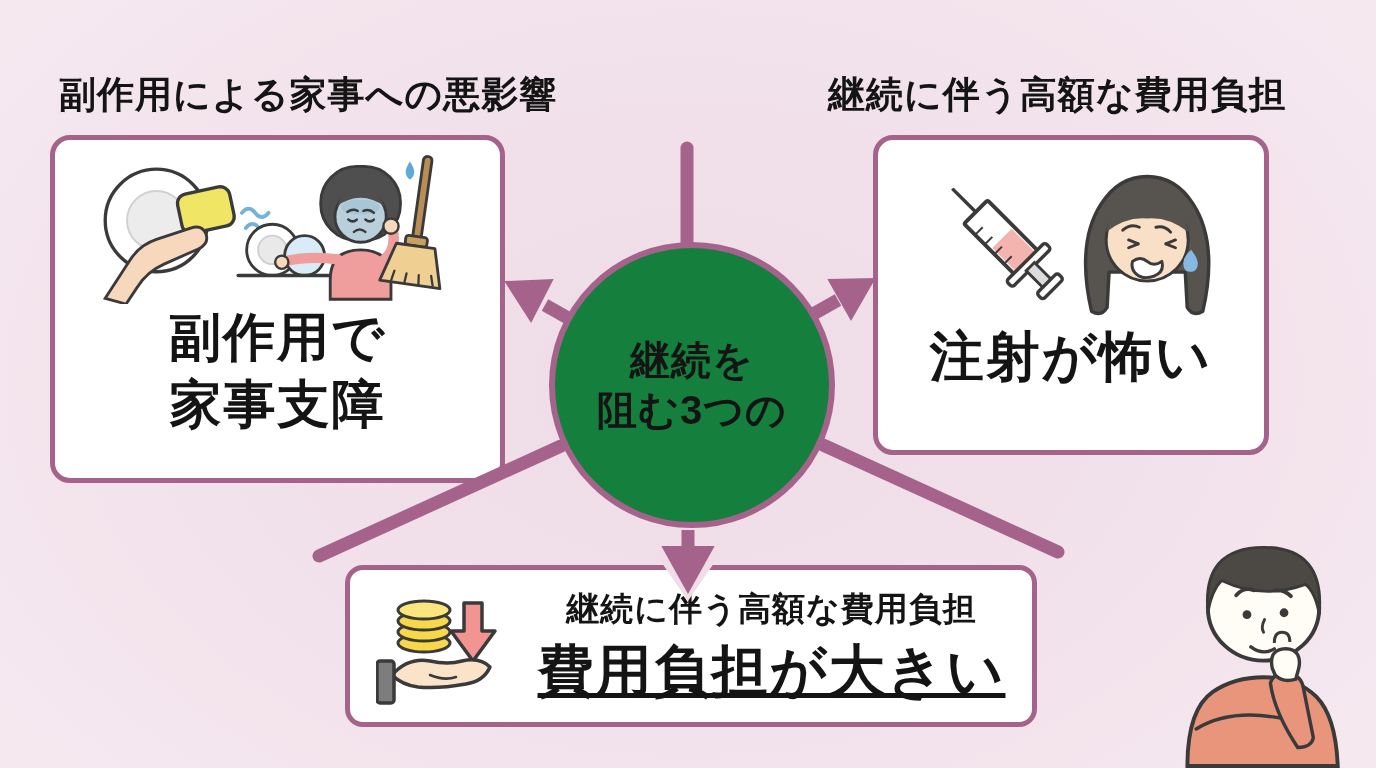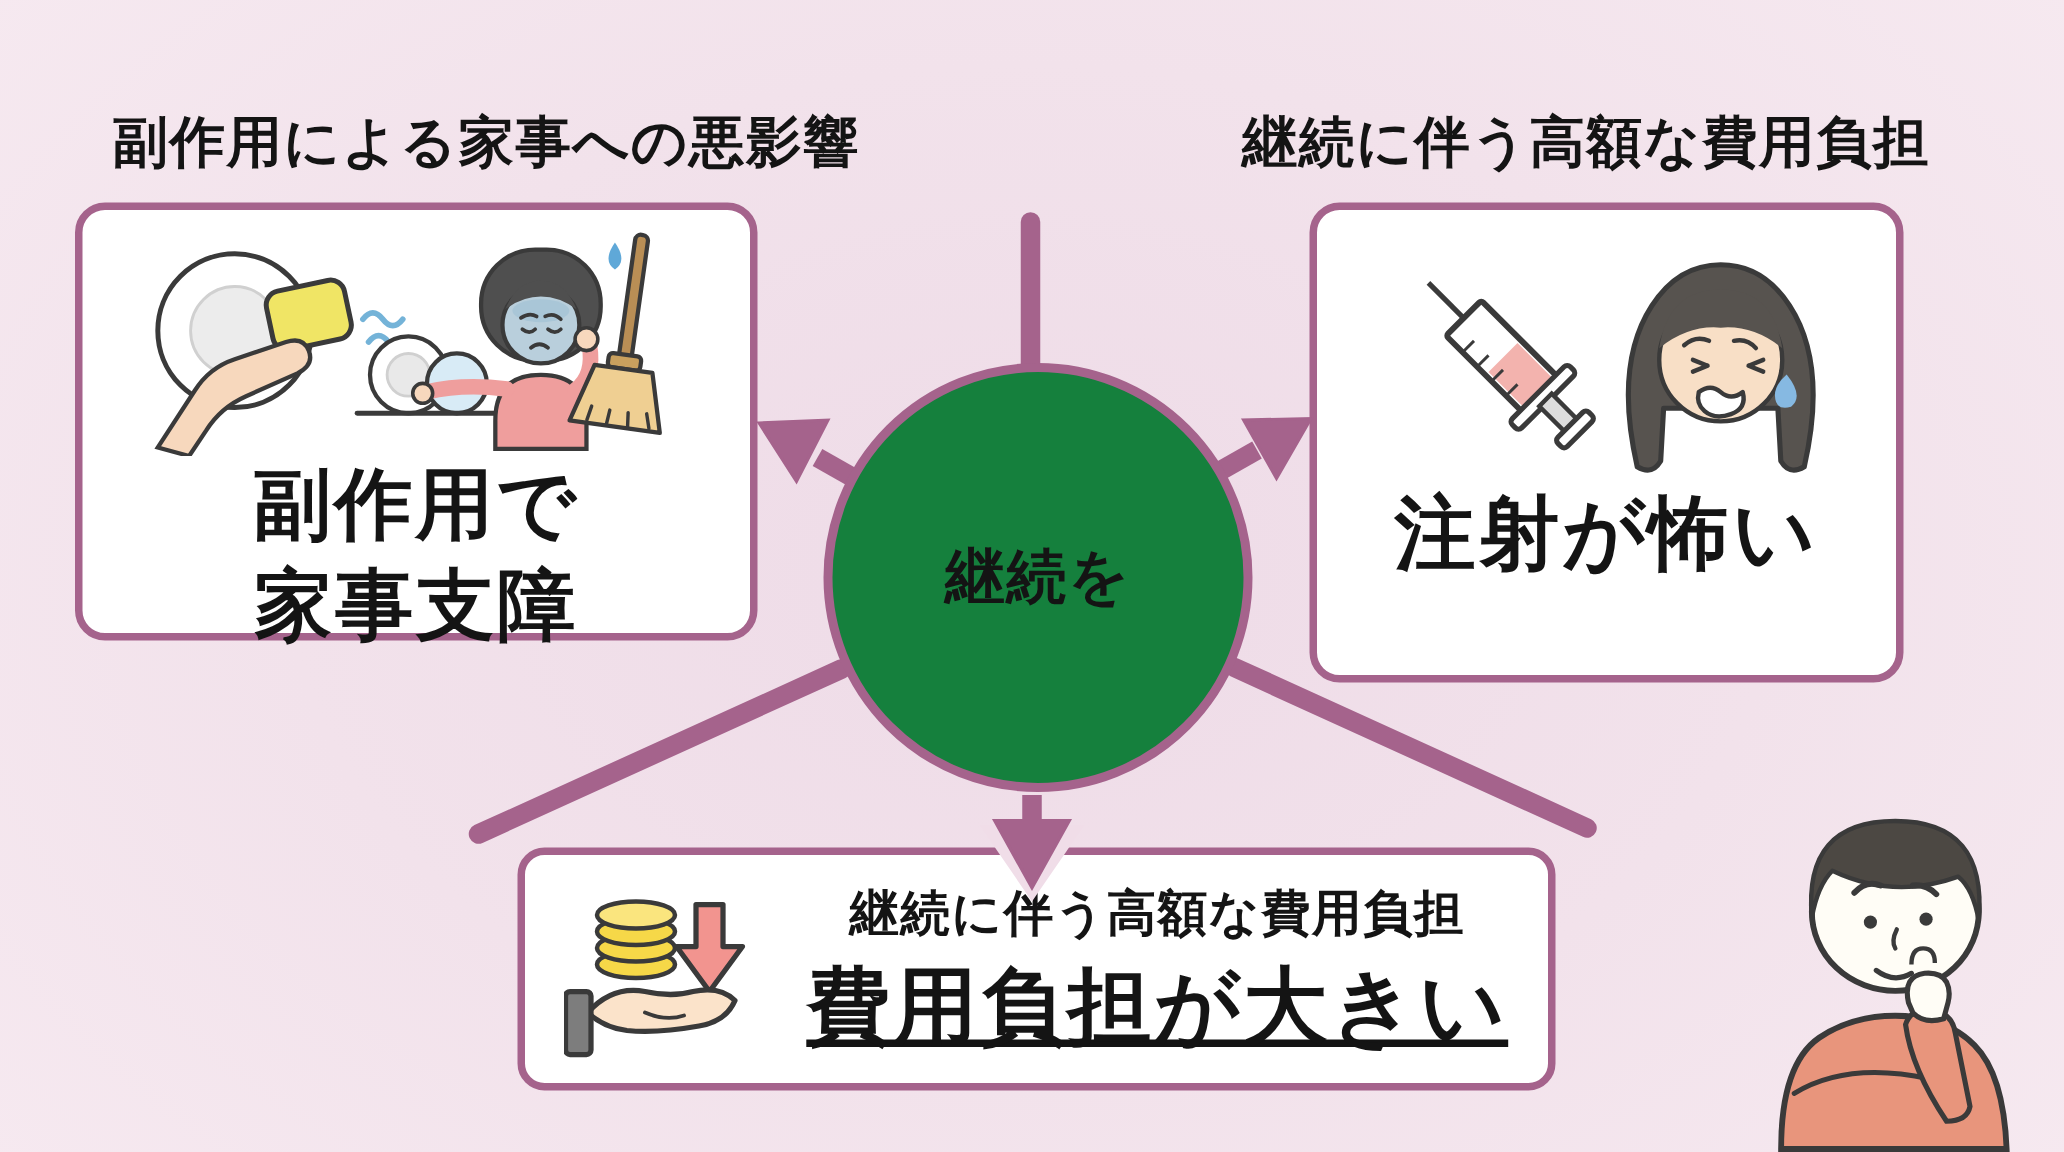--- a/index.html
+++ b/index.html
@@ -46,24 +46,24 @@
   .bottom-text{display:flex;flex-direction:column;align-items:center;flex:1;margin-top:4px;}
   .bottom-sub{font-size:33px;font-weight:900;color:#141414;white-space:nowrap;letter-spacing:1px;}
   .bottom-big{font-size:56px;font-weight:900;color:#141414;white-space:nowrap;letter-spacing:2px;margin-top:2px;text-decoration:underline;}
   .thinker{position:absolute;right:8px;bottom:0;z-index:3;}
 </style>
 </head>
 <body>
 
 <div class="stage">
 
-  <div class="hdr" style="left:75px;top:70px;text-align:right;">副作用による家事への悪影響</div>
+  <div class="hdr" style="left:59px;top:70px;text-align:right;">副作用による家事への悪影響</div>
   <div class="hdr" style="left:828px;top:70px;">継続に伴う高額な費用負担</div>
 
-  <div class="card" style="left:50px;top:135px;width:455px;height:292px;">
+  <div class="card" style="left:50px;top:135px;width:455px;height:348px;">
     <svg class="illo" width="380" height="150" viewBox="0 0 380 158">
 
       <g>
         <circle cx="62" cy="70" r="54" fill="#ffffff" stroke="#3a3a3a" stroke-width="3.5"></circle>
         <circle cx="62" cy="70" r="31" fill="#ececec" stroke="#d0d0d0" stroke-width="2"></circle>
       </g>
 
       <rect x="86" y="38" width="56" height="42" rx="10" fill="#f0e565" stroke="#3a3a3a" stroke-width="3.5" transform="rotate(-12 114 59)"></rect>
 
       <path d="M8,152 L34,112 Q44,96 62,90 L98,78 Q110,74 114,84 Q118,94 106,100 L70,116 Q52,124 42,140 L30,158 Z" fill="#f7d8bd" stroke="#3a3a3a" stroke-width="3"></path>
@@ -192,20 +192,21 @@
       <line x1="823" y1="445" x2="1058" y2="552" stroke-width="13" stroke-linecap="round"></line>
 
       <line x1="688" y1="530" x2="688" y2="549" stroke-width="13"></line>
       <polygon points="688,601 653,550 723,550" fill="#f0dde8" stroke="none"></polygon>
       <polygon points="688,592 663,547 713,547" stroke-width="2"></polygon>
     </g>
   </svg>
 
   <div class="circle">
     <div class="cline">継続を</div>
+    <div class="cline">阻む3つの</div>
   </div>
 
   <svg class="thinker" width="205" height="248" viewBox="0 0 210 250">
     <path d="M25,250 q0,-58 26,-76 q22,-15 52,-15 q34,0 54,20 q20,20 22,71 z" fill="#e8957c" stroke="#3a3a3a" stroke-width="4"></path>
     <ellipse cx="103" cy="88" rx="57" ry="54" fill="#fffdf6" stroke="#3a3a3a" stroke-width="4"></ellipse>
     <path d="M46,92 q-6,-66 57,-66 q63,0 57,68 q-4,-22 -14,-30 q-44,16 -86,-4 q-10,10 -14,32 z" fill="#4c4843" stroke="#3a3a3a" stroke-width="3" stroke-linejoin="round"></path>
     <g stroke="#3a3a3a" fill="none" stroke-linecap="round">
       <path d="M75,75 q8,-9 18,-5" stroke-width="4"></path>
       <path d="M115,70 q9,-1 16,6" stroke-width="4"></path>
       <path d="M104,100 q-4,8 -1,13" stroke-width="3"></path>

